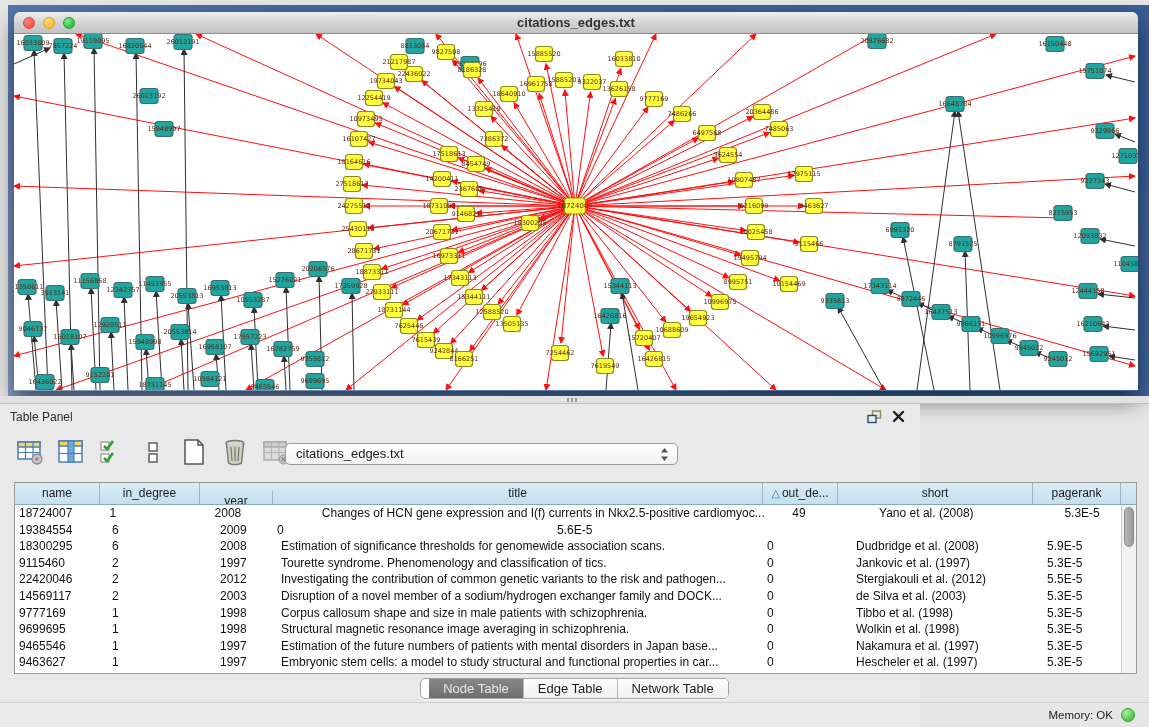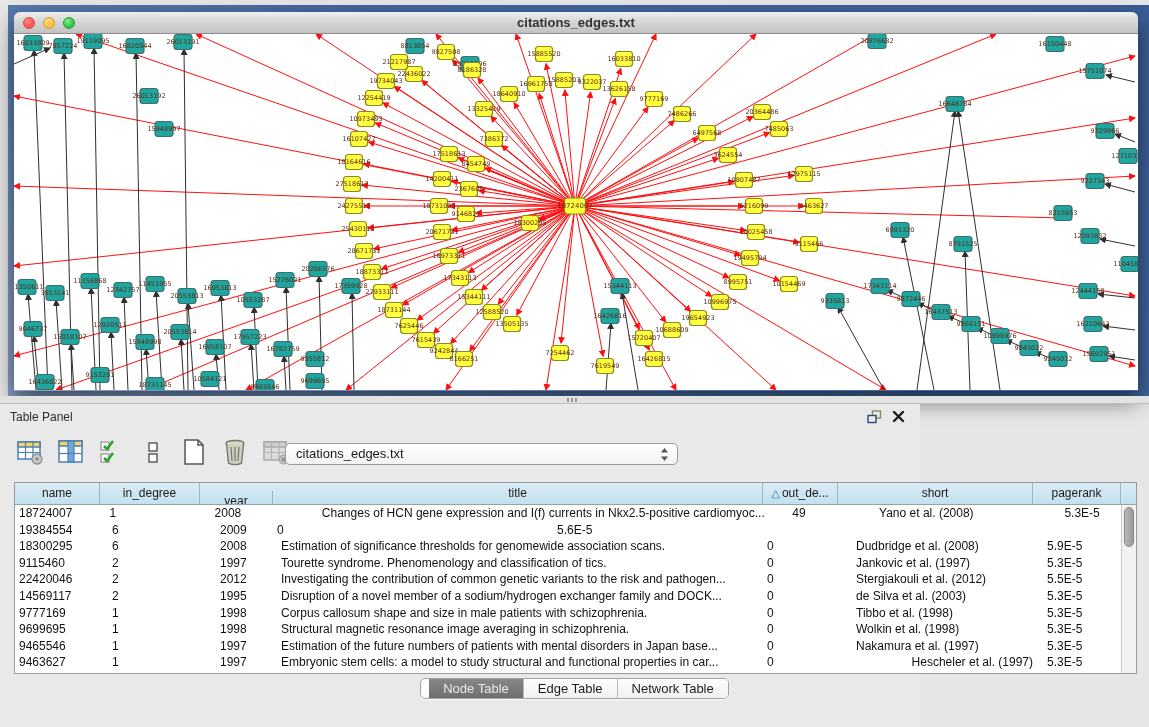--- a/index.html
+++ b/index.html
@@ -865,21 +865,21 @@
             <div class="td" style="width: 100px; padding-left: 12px;">2</div>
             <div class="td" style="width: 73px; padding-left: 20px;">2012</div>
             <div class="td" style="width: 490px; padding-left: 8px;">Investigating the contribution of common genetic variants to the risk and pathogen...</div>
             <div class="td" style="width: 75px; padding-left: 4px;">0</div>
             <div class="td" style="width: 195px; padding-left: 18px;">Stergiakouli et al. (2012)</div>
             <div class="td" style="width: 88px; padding-left: 14px;">5.5E-5</div>
           </div>
           <div class="tr">
             <div class="td" style="width: 85px; padding-left: 4px;">14569117</div>
             <div class="td" style="width: 100px; padding-left: 12px;">2</div>
-            <div class="td" style="width: 73px; padding-left: 20px;">1995</div>
+            <div class="td" style="width: 73px; padding-left: 20px;">2003</div>
             <div class="td" style="width: 490px; padding-left: 8px;">Disruption of a novel member of a sodium/hydrogen exchanger family and DOCK...</div>
             <div class="td" style="width: 75px; padding-left: 4px;">0</div>
             <div class="td" style="width: 195px; padding-left: 18px;">de Silva et al. (2003)</div>
             <div class="td" style="width: 88px; padding-left: 14px;">5.3E-5</div>
           </div>
           <div class="tr">
             <div class="td" style="width: 85px; padding-left: 4px;">9777169</div>
             <div class="td" style="width: 100px; padding-left: 12px;">1</div>
             <div class="td" style="width: 73px; padding-left: 20px;">1998</div>
             <div class="td" style="width: 490px; padding-left: 8px;">Corpus callosum shape and size in male patients with schizophrenia.</div>
@@ -904,31 +904,35 @@
             <div class="td" style="width: 75px; padding-left: 4px;">0</div>
             <div class="td" style="width: 195px; padding-left: 18px;">Nakamura et al. (1997)</div>
             <div class="td" style="width: 88px; padding-left: 14px;">5.3E-5</div>
           </div>
           <div class="tr">
             <div class="td" style="width: 85px; padding-left: 4px;">9463627</div>
             <div class="td" style="width: 100px; padding-left: 12px;">1</div>
             <div class="td" style="width: 73px; padding-left: 20px;">1997</div>
             <div class="td" style="width: 490px; padding-left: 8px;">Embryonic stem cells: a model to study structural and functional properties in car...</div>
             <div class="td" style="width: 75px; padding-left: 4px;">0</div>
-            <div class="td" style="width: 195px; padding-left: 18px; text-align: right;">Hescheler et al. (1997)</div>
+            <div class="td" style="width: 195px; padding-left: 18px;">Hescheler et al. (1997)</div>
             <div class="td" style="width: 88px; padding-left: 14px;">5.3E-5</div>
           </div>
         </div>
       <div class="vscroll">
         <div class="vthumb"></div>
       </div>
     </div>
 
     <div class="tp-tabs">
       <div class="seg" id="segtabs">
           <div class="seg-btn sel">Node Table</div>
           <div class="seg-btn">Edge Table</div>
           <div class="seg-btn">Network Table</div>
         </div>
     </div>
 
+    <div class="tp-status">
+      <div class="mem">Memory: OK</div>
+      <div class="memdot"></div>
+    </div>
   </div>
 </div>
 
 </body></html>

